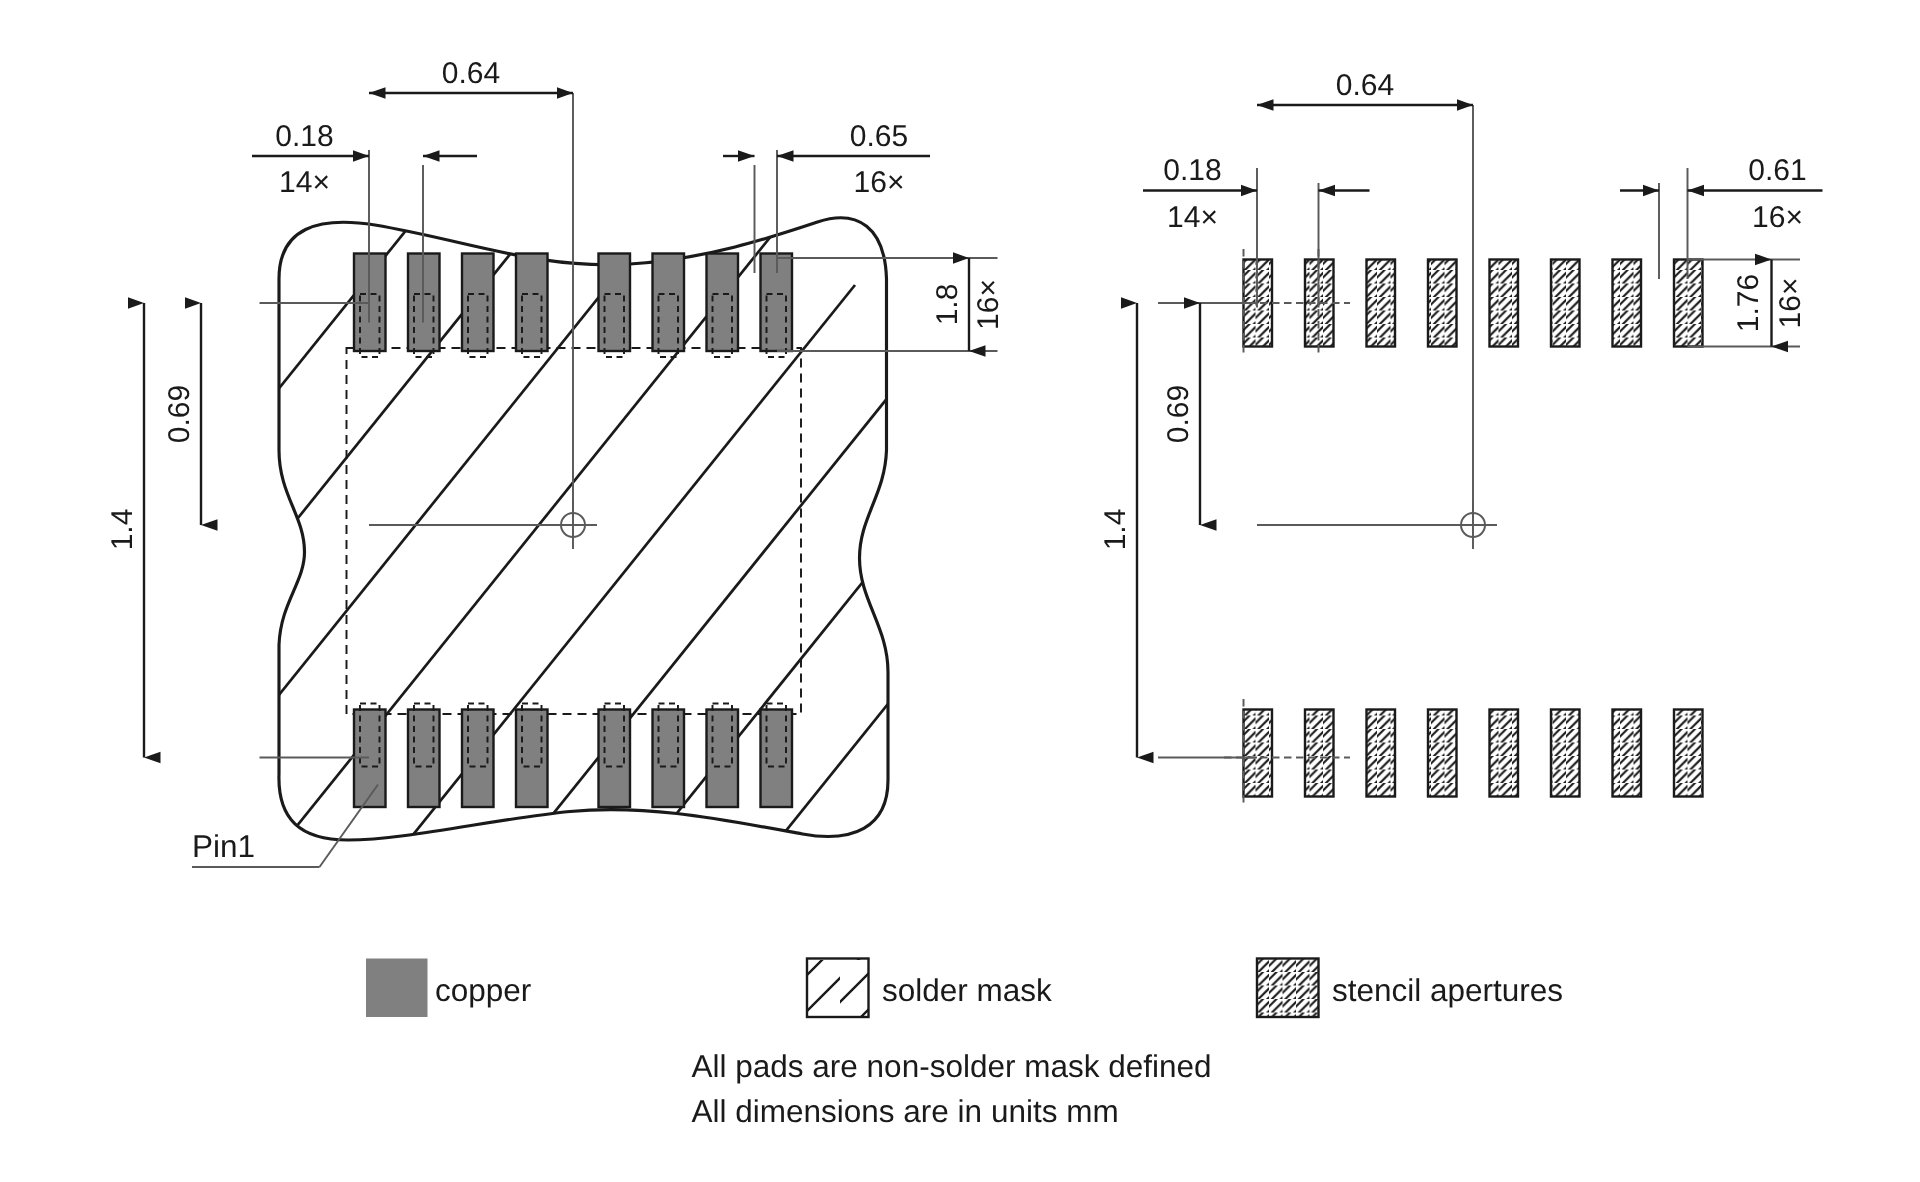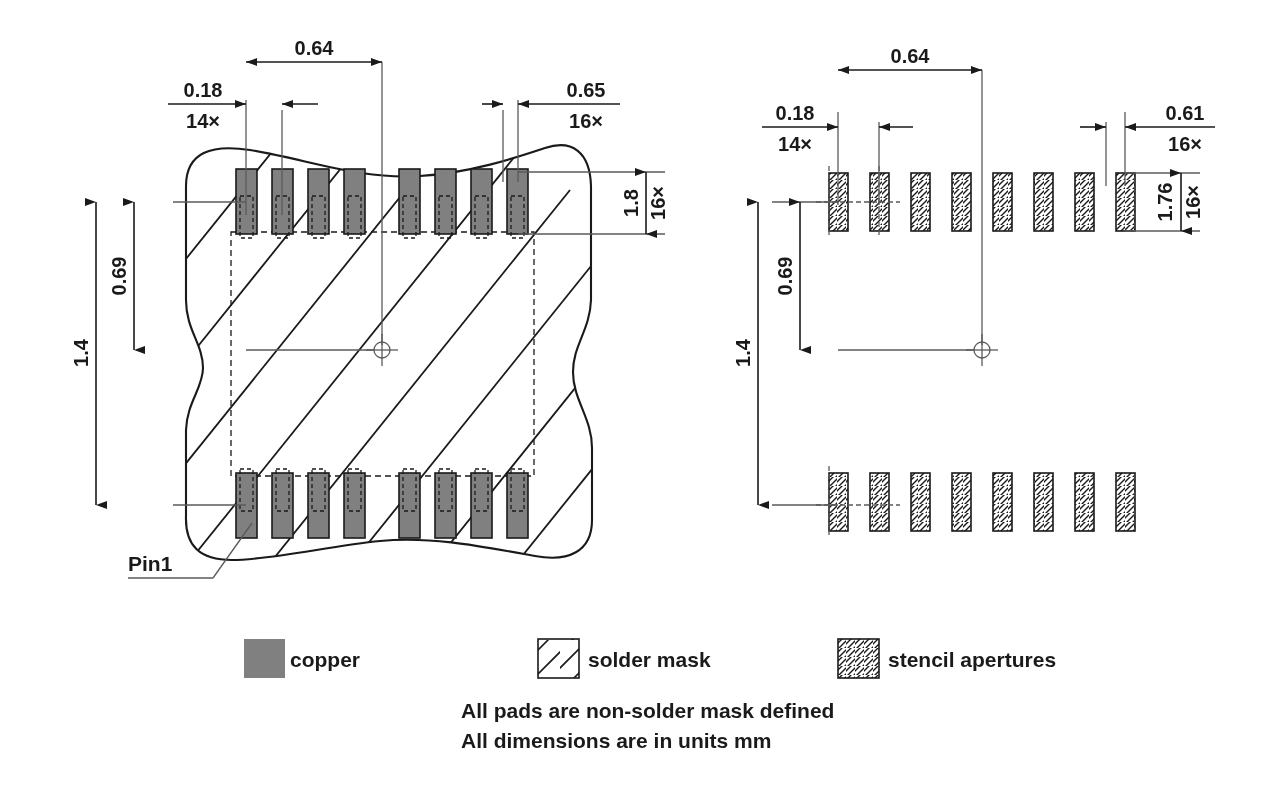--- a/index.html
+++ b/index.html
@@ -14,21 +14,20 @@
     font-family: "Liberation Sans", sans-serif;
     color: #1a1a1a;
     overflow: hidden;
     position: relative;
   }
   #root {
     position: absolute;
     inset: 0;
     width: 1280px;
     height: 788px;
-    font-weight: bold;
   }
   svg.drawing {
     position: absolute;
     left: 0;
     top: 0;
     width: 1280px;
     height: 788px;
     display: block;
   }
   text {

